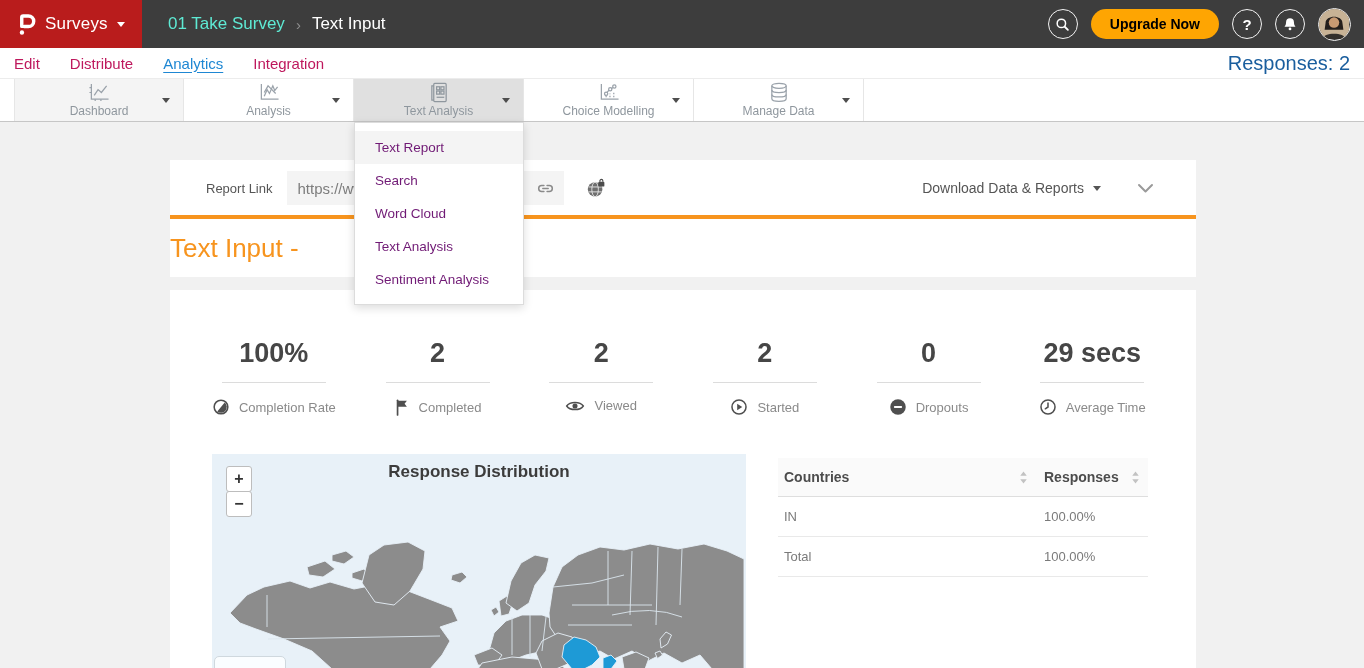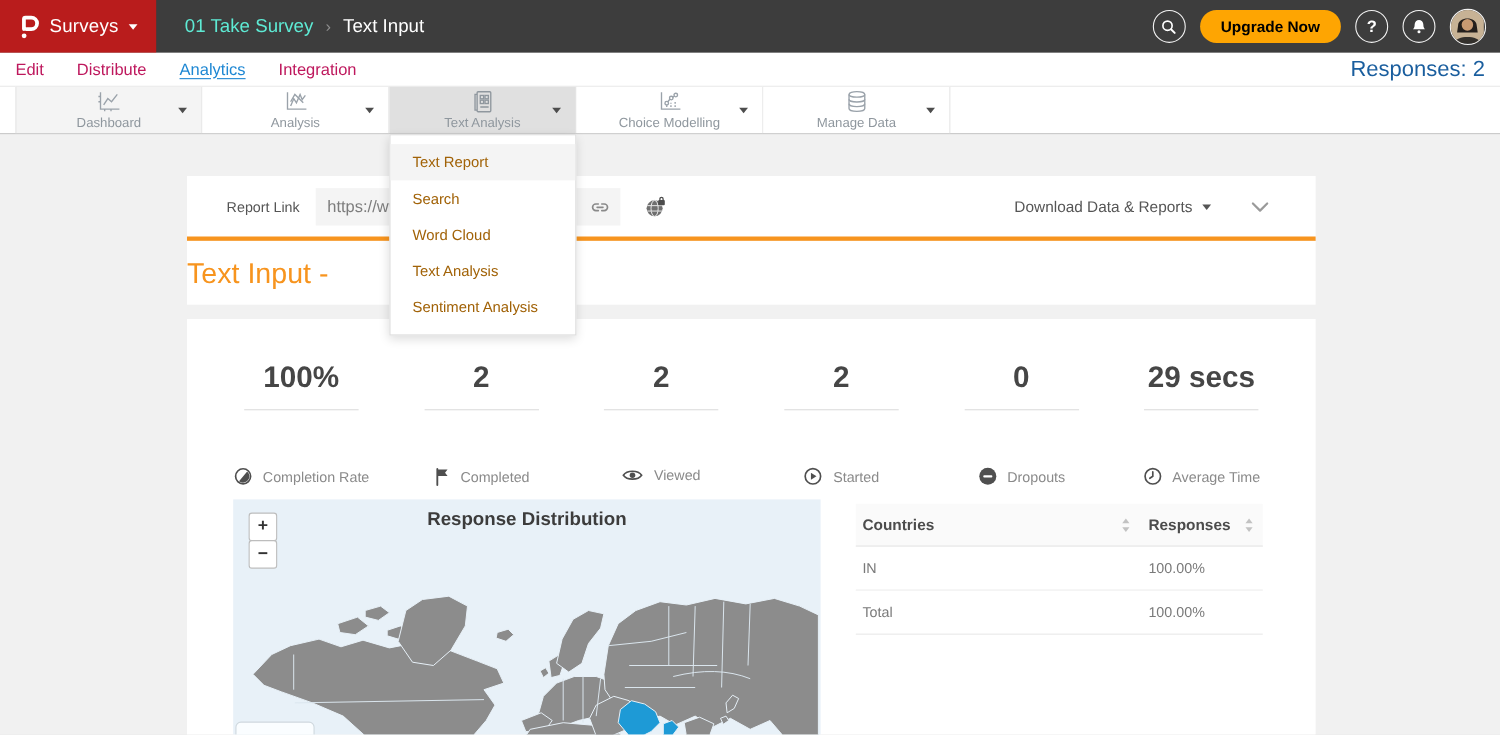--- a/index.html
+++ b/index.html
@@ -31,46 +31,46 @@
   .tab { position:relative; width:170px; height:100%; display:flex; flex-direction:column; align-items:center; justify-content:center; border-right:1px solid #e6e6e6; cursor:pointer; background:#fff; }
   .tab:first-child { border-left:1px solid #e6e6e6; }
   .tab.shaded { background:#f4f4f4; }
   .tab.active { background:#e0e0e0; }
   .tab-label { font-size:12px; color:#8f979e; margin-top:1px; }
   .tab-caret { position:absolute; right:13px; top:50%; margin-top:-2px; color:#4d4d4d; }
   .tab-icon { height:21px; display:flex; align-items:flex-end; }
 
   
   .dropdown { position:absolute; left:354px; top:122px; width:170px; background:#fff; border:1px solid #dcdcdc; box-shadow:0 3px 9px rgba(0,0,0,.14); padding:8px 0; z-index:30; }
-  .dd-item { height:33px; display:flex; align-items:center; padding-left:20px; font-size:13.5px; color:#a16207; cursor:pointer; }
+  .dd-item { height:33px; display:flex; align-items:center; padding-left:20px; font-size:13.5px; color:#701a75; cursor:pointer; }
   .dd-item.highlight { background:#f4f4f4; }
 
   
   .report-card { position:absolute; left:170px; top:160px; width:1026px; height:56px; background:#fff; display:flex; align-items:center; }
   .report-label { margin-left:36px; font-size:13px; color:#555; white-space:nowrap; }
   .report-input-wrap { position:relative; margin-left:15px; width:277px; height:34px; background:#f4f4f4; display:flex; align-items:center; }
   .report-url { width:100%; height:100%; background:transparent; border:none; outline:none; padding:0 36px 0 10px; font-size:15px; color:#7d7d7d; font-family:inherit; }
   .input-link-btn { position:absolute; right:9px; top:8px; cursor:pointer; line-height:0; }
   .globe-btn { margin-left:22px; cursor:pointer; line-height:0; }
   .download { margin-left:auto; display:flex; align-items:center; gap:9px; font-size:14px; color:#555; cursor:pointer; }
   .download .caret { border-top-color:#555; }
   .collapse-chevron { margin:0 42px 0 36px; cursor:pointer; line-height:0; }
 
   
   .orange-bar { position:absolute; left:170px; top:215px; width:1026px; height:4px; background:#f7941e; }
   .title-card { position:absolute; left:170px; top:219px; width:1026px; height:58px; background:#fff; display:flex; align-items:center; }
   .page-title { font-size:26px; color:#f7941e; font-weight:500; white-space:nowrap; }
 
   
   .main-card { position:absolute; left:170px; top:290px; width:1026px; height:378px; background:#fff; }
-  .stats-row { display:flex; padding:38px 22px 0 22px; }
+  .stats-row { display:flex; padding:48px 22px 0 22px; }
   .stat { flex:1; display:flex; flex-direction:column; align-items:center; }
   .stat-value { font-size:27px; font-weight:bold; color:#464646; }
   .stat-divider { width:104px; border-bottom:1px solid #dcdcdc; margin:13px 0 15px 0; }
-  .stat-label-row { display:flex; align-items:center; gap:9px;margin-top:36px; }
+  .stat-label-row { display:flex; align-items:center; gap:9px; }
   .stat-label { font-size:13px; color:#8a8a8a; }
 
   
   .map-panel { position:absolute; left:42px; top:164px; width:534px; height:214px; background:#e8f1f8; overflow:hidden; cursor:grab; }
   .map-title { position:absolute; top:8px; left:0; width:100%; text-align:center; font-size:17px; font-weight:bold; color:#3c3c3c; }
   .zoom-btns { position:absolute; left:14px; top:12px; display:flex; flex-direction:column; }
   .zoom-btn { width:26px; height:26px; background:#fff; border:1px solid #bdbdbd; border-radius:3px; font-size:16px; font-weight:bold; color:#333; display:flex; align-items:center; justify-content:center; cursor:pointer; font-family:inherit; }
   .zoom-btn + .zoom-btn { margin-top:-1px; }
   .world { position:absolute; left:0; bottom:-1px; }
   .map-attribution { position:absolute; left:2px; bottom:-6px; width:72px; height:18px; background:#fafdff; border:1px solid #cfd8de; border-radius:5px; }

